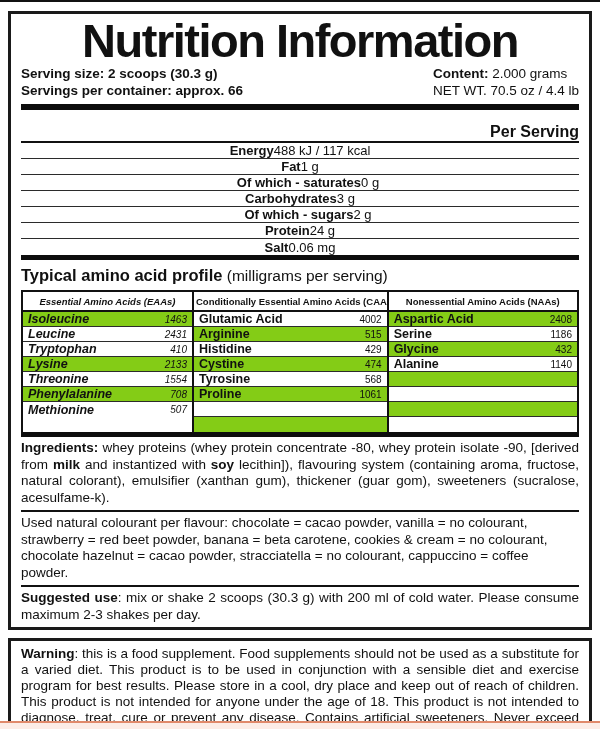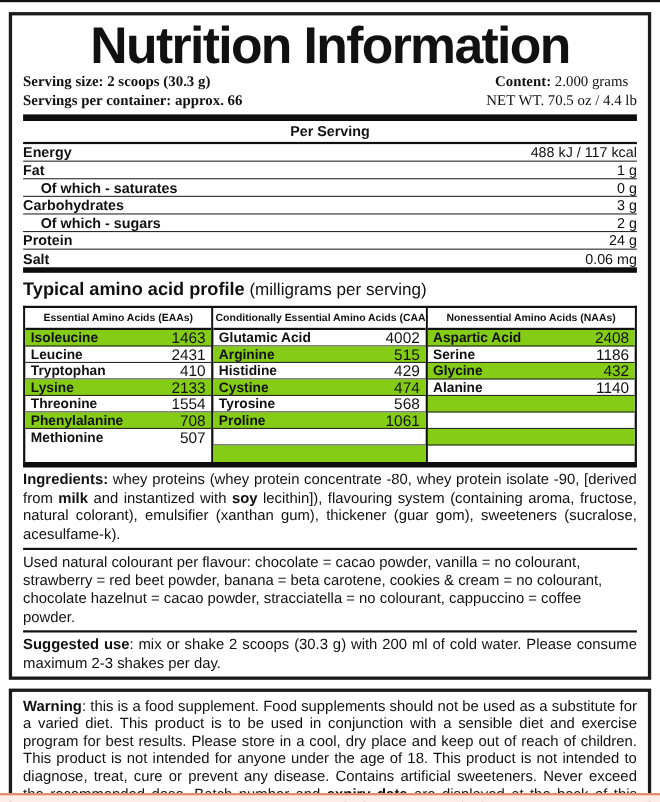--- a/index.html
+++ b/index.html
@@ -24,58 +24,58 @@
     font-size: 47px;
     line-height: 44px;
     font-weight: bold;
     letter-spacing: -1.5px;
     margin: 3px 0 2px 0;
     white-space: nowrap;
     text-align: center;
   }
 
   .header-row { display: flex; justify-content: space-between; margin-top: 2px; }
-  .header-left div, .header-right div { font-size: 13.5px; line-height: 17px; font-family: Liberation Serif, serif; }
+  .header-left div, .header-right div { font-size: 13.5px; line-height: 17px; }
   .header-left div { font-weight: bold; }
-  .header-right { text-align: center; }
+  .header-right { text-align: left; }
   .header-right .content-line b { font-weight: bold; }
 
   .thick-bar { height: 6px; background: #0d0d0d; margin-top: 5px; }
   .thick-bar.slim { height: 5px; margin-top: 0; }
 
   .per-serving-header {
-    text-align: center;
+    text-align: right;
     font-weight: bold;
-    font-size: 13px;
+    font-size: 16px;
     line-height: 16px;
-    padding: 2px 0 1px 0;
+    padding: 14px 0 1px 0;
     border-bottom: 2px solid #111;
   }
 
   .ps-row {
-    display: flex; justify-content: space-between; align-items: flex-end;
+    display: flex; justify-content: center; align-items: flex-end;
     border-bottom: 1px solid #2b2b2b;
     height: 16px;
   }
   .ps-row:last-child { border-bottom: none; }
   .ps-label { font-weight: bold; font-size: 13px; }
   .ps-row.indent .ps-label { padding-left: 16px; }
   .ps-value { font-size: 13px; }
 
   .amino-title { padding: 4px 0 3px 0; font-size: 16px; line-height: 22px; }
   .amino-title b { font-weight: bold; font-size: 16.5px; }
   .amino-title span { font-size: 15.5px; }
 
   .amino-table {
     display: flex;
     border: 2px solid #111;
     border-bottom: 5px solid #0d0d0d;
   }
   .amino-col { flex: 0 0 auto; }
-  .amino-col:nth-child(1) { width: 30.5%; }
+  .amino-col:nth-child(1) { width: 30.5%; font-style: italic; }
   .amino-col:nth-child(2) { width: 35.5%; border-left: 2px solid #111; border-right: 2px solid #111; }
   .amino-col:nth-child(3) { width: 34%; }
   .amino-col-header {
     font-weight: bold;
     font-size: 9.5px;
     line-height: 11px;
     text-align: center;
     padding: 4px 2px 3px 2px;
     border-bottom: 2px solid #111;
     background: #fff;
@@ -83,21 +83,21 @@
   }
   .amino-row {
     display: flex; justify-content: space-between; align-items: center;
     height: 15px;
     border-bottom: 1px solid #2b2b2b;
     padding: 0 5px;
   }
   .amino-row:last-child { border-bottom: none; }
   .amino-row.shaded { background: #84cc16; }
   .amino-name { font-weight: bold; font-size: 12.5px; }
-  .amino-value { font-size: 14px; text-align: center; }
+  .amino-value { font-size: 10px; text-align: center; }
 
   .para {
     font-size: 13.5px;
     line-height: 16.5px;
     padding: 3px 0 4px 0;
   }
   .para b { font-weight: bold; }
   .para.justify { text-align: justify; }
   .rule-below { border-bottom: 2px solid #111; }
 

